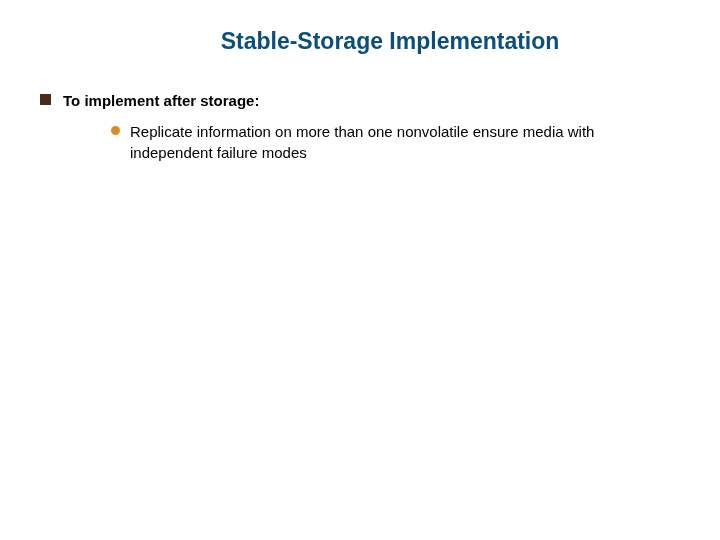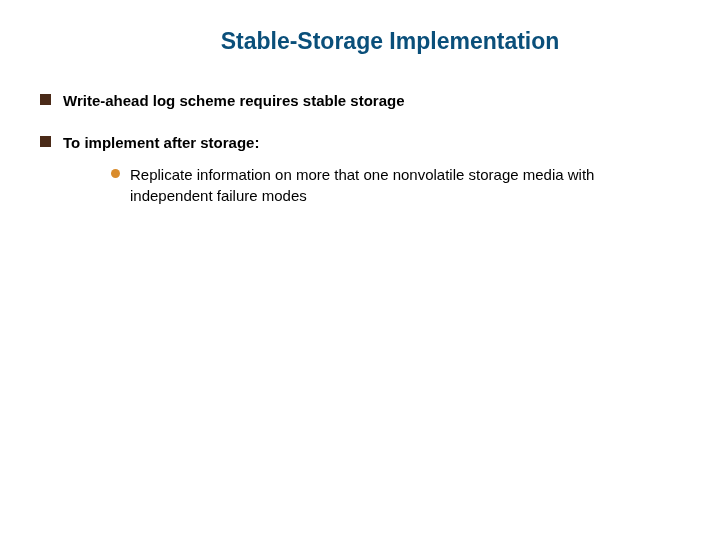--- a/index.html
+++ b/index.html
@@ -65,32 +65,28 @@
       max-width: 540px;
     }
   </style>
 </head>
 <body>
 
 <h1 class="title">Stable-Storage Implementation</h1>
 
 <div class="content">
 
-  <div class="l1">
-    <div class="l1-bullet"></div>
-    <div class="l1-text">Write-ahead log scheme requires stable storage</div>
-  </div>
 
   <div class="l1">
     <div class="l1-bullet"></div>
     <div style="flex:1">
       <div class="l1-text">To implement after storage:</div>
 
       <div class="l2-group">
         <div class="l2">
           <div class="l2-bullet"></div>
-          <div class="l2-text">Replicate information on more that one nonvolatile storage media with independent failure modes</div>
+          <div class="l2-text">Replicate information on more than one nonvolatile ensure media with independent failure modes</div>
         </div>
       </div>
     </div>
   </div>
 
 </div>
 
 </body></html>

